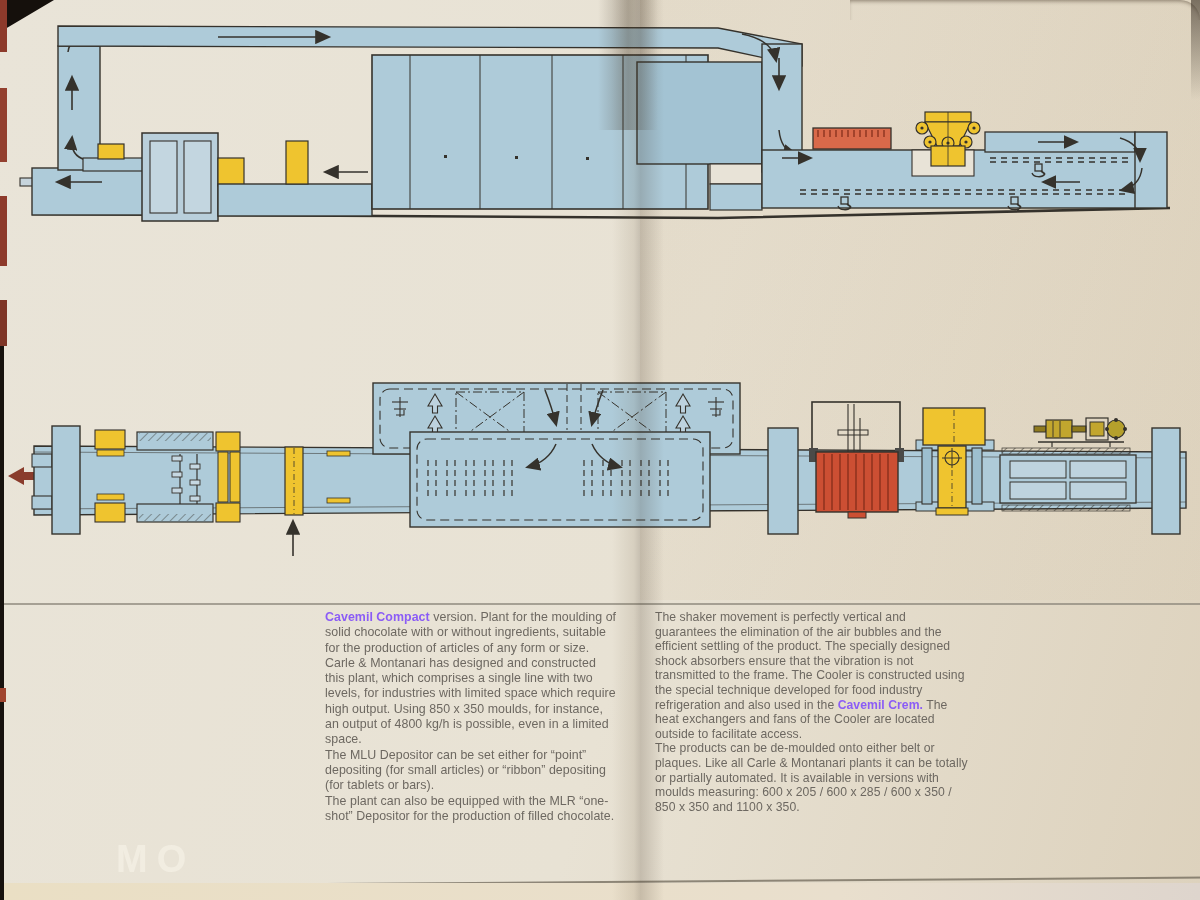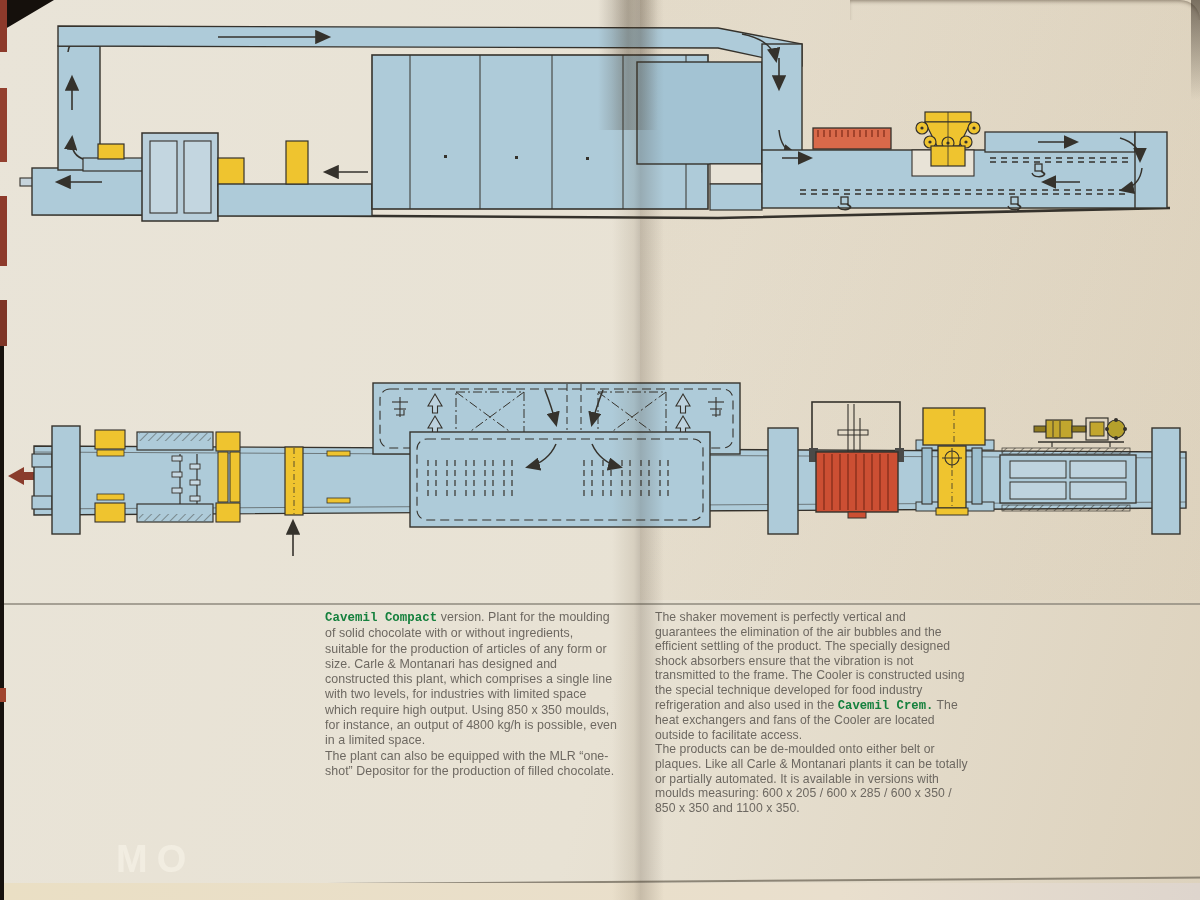--- a/index.html
+++ b/index.html
@@ -29,21 +29,21 @@
   .rule-bottom{position:absolute;left:-4px;top:881px;width:1210px;height:2px;background:#776f60;
                transform:rotate(-0.42deg);opacity:.8;}
   .bottom-strip{position:absolute;left:0;top:883px;width:1200px;height:17px;
                background:linear-gradient(to right,#eadfc4,#e9dfcd 70%,#ded5cd);}
   
   .side-view{position:absolute;left:18px;top:4px;}
   .plan-view{position:absolute;left:0;top:368px;}
   
   .col{position:absolute;top:610px;color:#6d6861;font-size:12.4px;letter-spacing:.05px;}
   .col p{margin:0;}
-  .col b{font-weight:700;color:#15803d;font-family:Liberation Mono, monospace;}
+  .col b{font-weight:700;color:#8b5cf6;}
   .col-left{left:325px;width:293px;line-height:15.3px;}
   .col-right{left:655px;width:314px;line-height:14.6px;font-size:12.2px;}
   .watermark{position:absolute;left:116px;top:838px;font-size:38px;font-weight:700;
              letter-spacing:9px;color:#f6f2e7;opacity:.7;filter:blur(.6px);}
 </style>
 </head>
 <body>
 
 <div class="page">
 
@@ -375,20 +375,21 @@
       </g>
     </g>
 
     <rect x="1152" y="60" width="28" height="106" fill="#aecbd9" stroke="#35322c" stroke-width="1.4"></rect>
   </svg>
 
   <div class="rule-top"></div>
 
   <div class="col col-left">
     <p><b>Cavemil Compact</b><span> version. Plant for the moulding of solid chocolate with or without ingredients, suitable for the production of articles of any form or size. Carle &amp; Montanari has designed and constructed this plant, which comprises a single line with two levels, for industries with limited space which require high output. Using 850 x 350 moulds, for instance, an output of 4800 kg/h is possible, even in a limited space.</span></p>
+    <p>The MLU Depositor can be set either for “point” depositing (for small articles) or “ribbon” depositing (for tablets or bars).</p>
     <p>The plant can also be equipped with the MLR “one-shot” Depositor for the production of filled chocolate.</p>
   </div>
 
   <div class="col col-right">
     <p><span>The shaker movement is perfectly vertical and guarantees the elimination of the air bubbles and the efficient settling of the product. The specially designed shock absorbers ensure that the vibration is not transmitted to the frame. The Cooler is constructed using the special technique developed for food industry refrigeration and also used in the </span><b>Cavemil Crem.</b><span> The heat exchangers and fans of the Cooler are located outside to facilitate access.</span></p>
     <p>The products can be de-moulded onto either belt or plaques. Like all Carle &amp; Montanari plants it can be totally or partially automated. It is available in versions with moulds measuring: 600 x 205 / 600 x 285 / 600 x 350 / 850 x 350 and 1100 x 350.</p>
   </div>
 
   <div class="watermark">MO</div>
   <div class="rule-bottom"></div>

